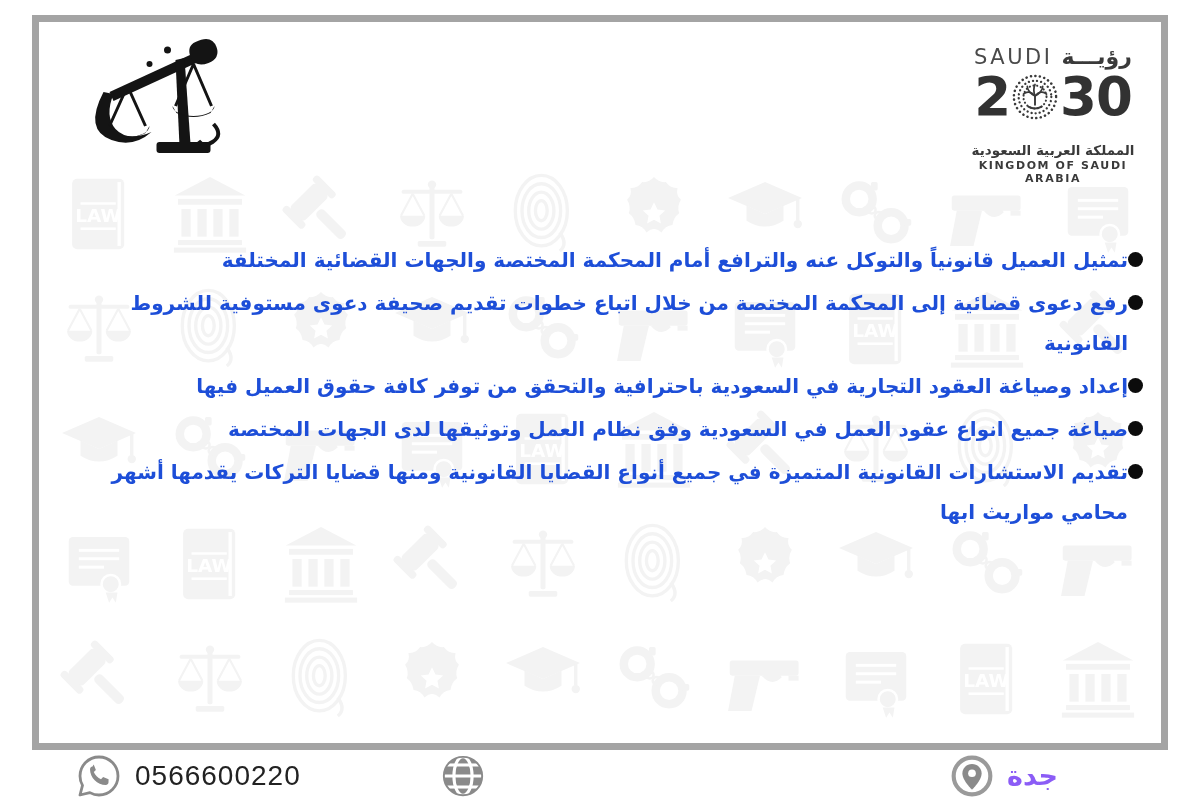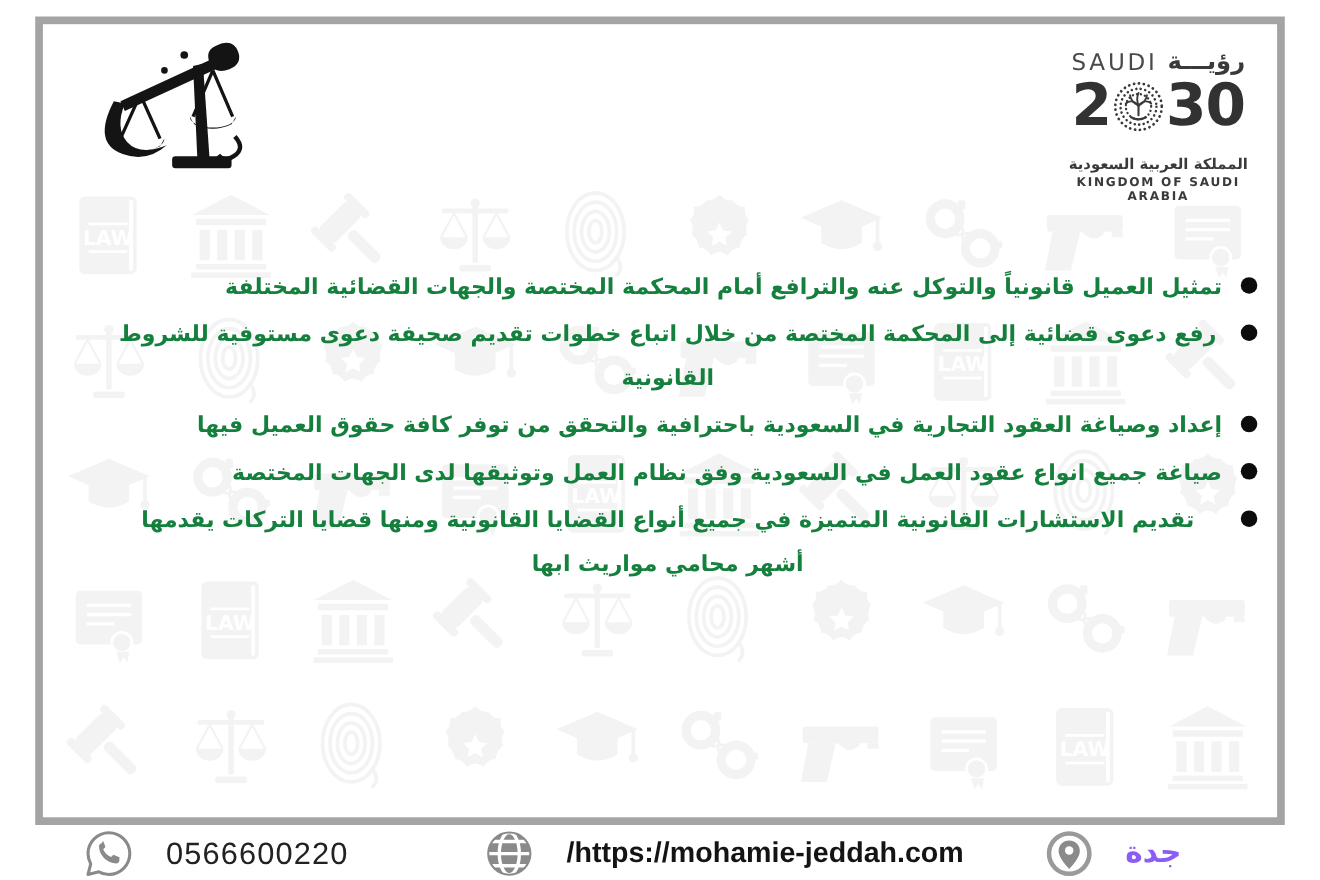--- a/index.html
+++ b/index.html
@@ -30,29 +30,29 @@
   .title{
     position:absolute;left:0;top:146px;width:100%;margin:0;text-align:center;
     font-size:36px;font-weight:bold;color:#141414;direction:rtl;
   }
   
   .services{
     position:absolute;top:218px;right:18px;width:1040px;margin:0;padding:0;
     list-style:none;direction:rtl;text-align:right;
   }
   .services li{
-    display:flex;align-items:flex-start;gap:17px;
-    font-size:20px;font-weight:bold;line-height:40px;color:#15803d;margin-bottom:3px;text-align:center;
+    display:flex;align-items:flex-start;gap:0;
+    font-size:20px;font-weight:bold;line-height:40px;color:#1d4ed8;margin-bottom:3px;
   }
   .services .bullet{
     flex:none;width:15px;height:15px;border-radius:50%;background:#0c0c0c;margin-top:12px;
   }
   
   .footer{position:absolute;left:0;top:751px;width:1200px;height:49px;}
-  .f-item{position:absolute;top:0;height:49px;display:flex;align-items:center;gap:29px;}
+  .f-item{position:absolute;top:0;height:49px;display:flex;align-items:center;gap:13px;}
   .f-phone{left:76px;font-size:28px;color:#222;letter-spacing:1px;font-family:"Liberation Sans","DejaVu Sans",sans-serif;}
   .f-web{left:440px;font-size:26px;font-weight:bold;color:#141414;font-family:"Liberation Sans","DejaVu Sans",sans-serif;}
   .f-loc{left:950px;font-size:27px;font-weight:bold;color:#8b5cf6;direction:ltr;}
 </style>
 </head>
 <body>
 
 <div class="frame">
   <div class="frame-inner">
 
@@ -286,21 +286,20 @@
     <svg width="46" height="46" viewBox="0 0 48 48">
       <circle cx="24" cy="24" r="20" fill="#8a8a8a"></circle>
       <g stroke="#ffffff" stroke-width="3.2" fill="none">
         <ellipse cx="24" cy="24" rx="9.5" ry="20"></ellipse>
         <line x1="4" y1="24" x2="44" y2="24"></line>
         <line x1="7.5" y1="12.5" x2="40.5" y2="12.5"></line>
         <line x1="7.5" y1="35.5" x2="40.5" y2="35.5"></line>
       </g>
       <circle cx="24" cy="24" r="20" fill="none" stroke="#8a8a8a" stroke-width="2"></circle>
     </svg>
-    <span>/https://mohamie-jeddah.com</span>
   </div>
   <div class="f-item f-loc">
     <svg width="44" height="44" viewBox="0 0 48 48">
       <circle cx="24" cy="24" r="20" fill="none" stroke="#9a9a9a" stroke-width="4.5"></circle>
       <path d="M24,11 c-6,0 -10.5,4.6 -10.5,10.3 C13.5,28.8 24,39 24,39 s10.5,-10.2 10.5,-17.7 C34.5,15.6 30,11 24,11 Z" fill="#8a8a8a"></path>
       <circle cx="24" cy="21" r="4.2" fill="#ffffff"></circle>
     </svg>
     <span>جدة</span>
   </div>
 </div>

